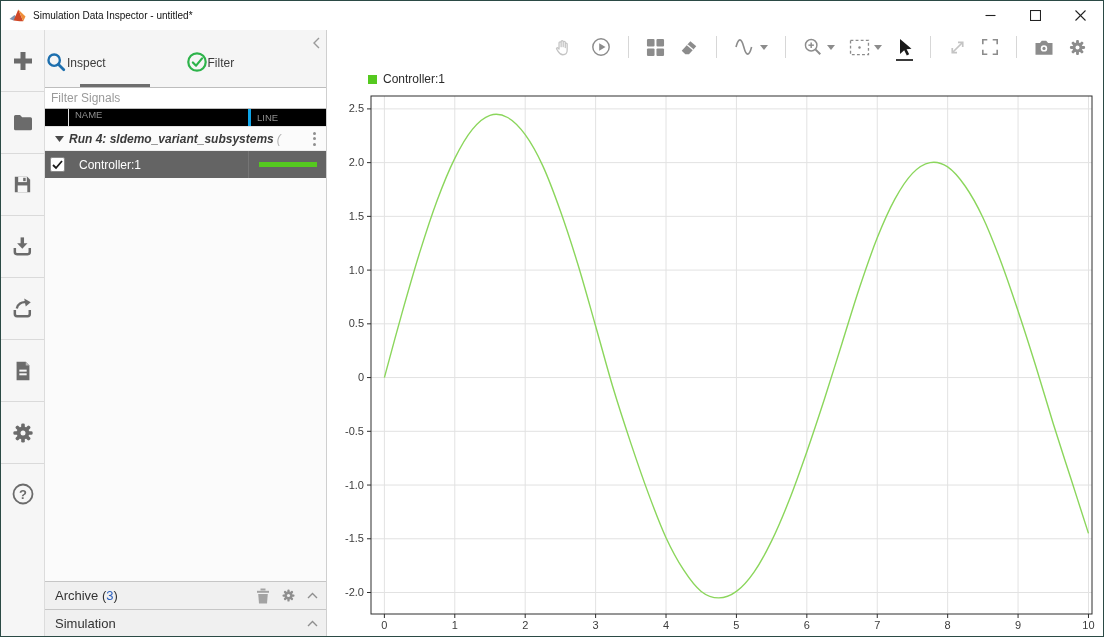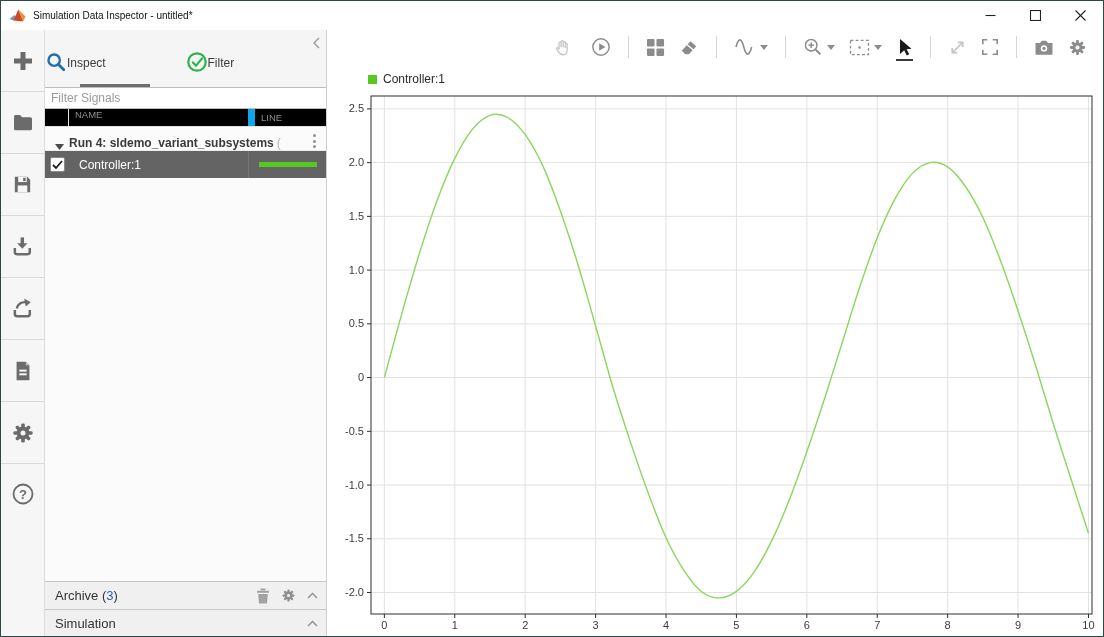--- a/index.html
+++ b/index.html
@@ -31,23 +31,23 @@
   .tab .tab-label { font-size:12px; color:#3c3c3c; margin-top:3px; }
   .tab.active::after { content:""; position:absolute; bottom:0; left:50%; transform:translateX(-50%); width:70px; height:3px; background:#6e6e6e; }
   .collapse-chevron { position:absolute; top:6px; right:5px; color:#9a9a9a; }
   .filter-box { padding:0;text-decoration:underline; }
   .filter-box input { width:100%; height:22px; border:1px solid #bdbdbd; border-left:none; border-right:none; background:#fff; font-family:"Liberation Sans",sans-serif; font-size:12px; padding:0 6px; color:#333; outline:none; }
   .filter-box input::placeholder { color:#9a9a9a; }
 
   .sig-header { height:18px; display:flex; background:#000000; border-bottom:1px solid #e2e2e2; font-size:9.5px; color:#8f8f8f; }
   .sig-header .col-check { width:24px; height:100%; border-right:1px solid #e2e2e2; }
   .sig-header .col-name { flex:1; padding-left:6px; }
-  .sig-header .col-line { width:78px; padding-left:6px; border-left:7px solid #0ea5e9; height:100%; display:flex; align-items:center; }
-
-  .run-row { height:24px; display:flex; align-items:flex-end; background:#fbfbfb; border-bottom:1px solid #ececec; }
+  .sig-header .col-line { width:78px; padding-left:6px; border-left:3px solid #0ea5e9; height:100%; display:flex; align-items:center; }
+
+  .run-row { height:24px; display:flex; align-items:center; background:#fbfbfb; border-bottom:1px solid #ececec;font-style:italic; }
   .run-row .tri { margin:0 5px 0 10px; }
   .run-label { font-size:12px; font-weight:bold; color:#3b3b3b; white-space:nowrap; overflow:hidden; }
   .run-suffix { font-size:12px; color:#b2b2b2; margin-left:3px; }
   .kebab { margin-left:auto; margin-right:8px; display:flex; flex-direction:column; gap:2.5px; padding:2px; }
   .kebab i { width:3px; height:3px; border-radius:50%; background:#8f8f8f; }
 
   .signal-row { height:27px; display:flex; align-items:center; background:#646464; }
   .signal-row .cell-check { width:24px; display:flex; justify-content:center; }
   .checkbox { width:15px; height:15px; background:#fff; border:1px solid #8a8a8a; border-radius:2px; display:flex; align-items:center; justify-content:center; }
   .signal-row .cell-name { flex:1; padding-left:10px; font-size:12px; color:#fff; }

